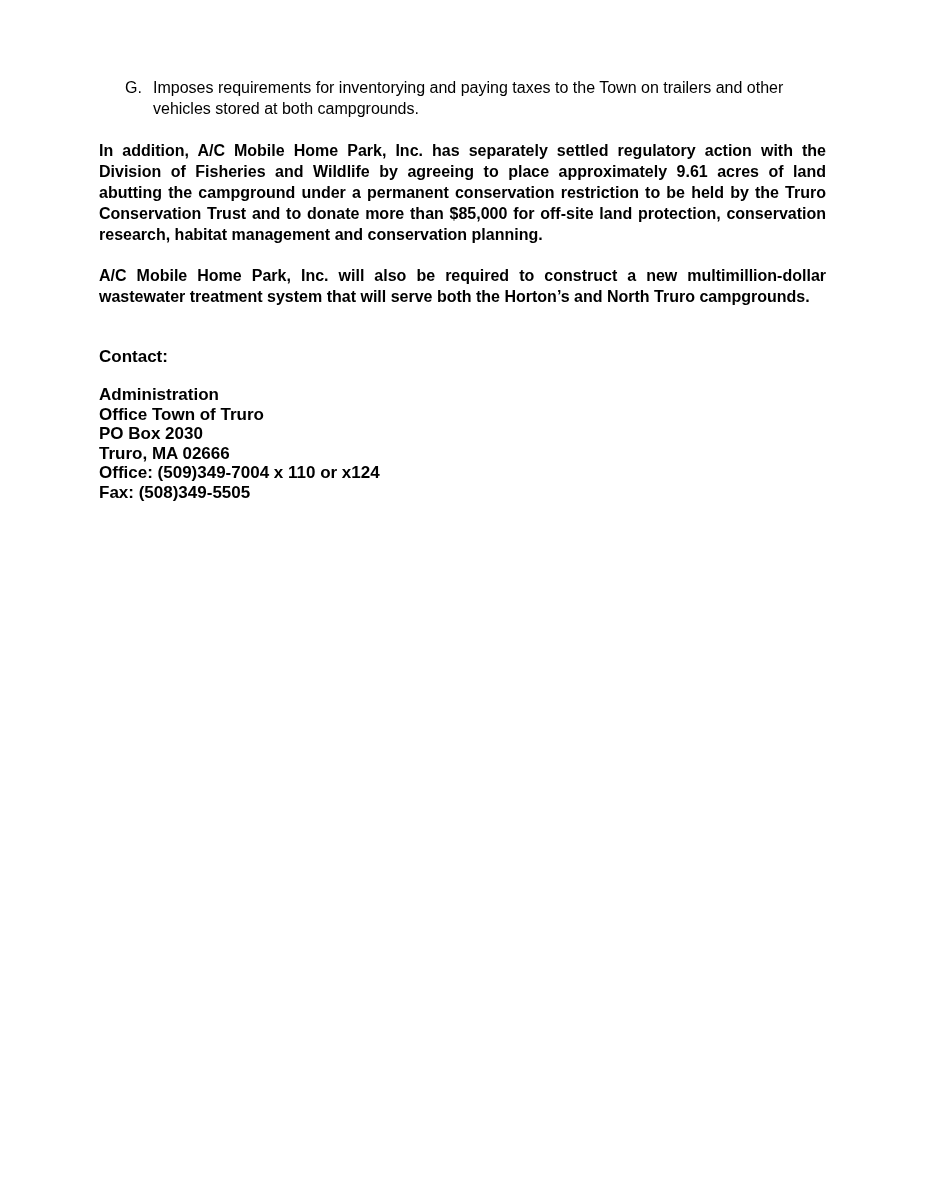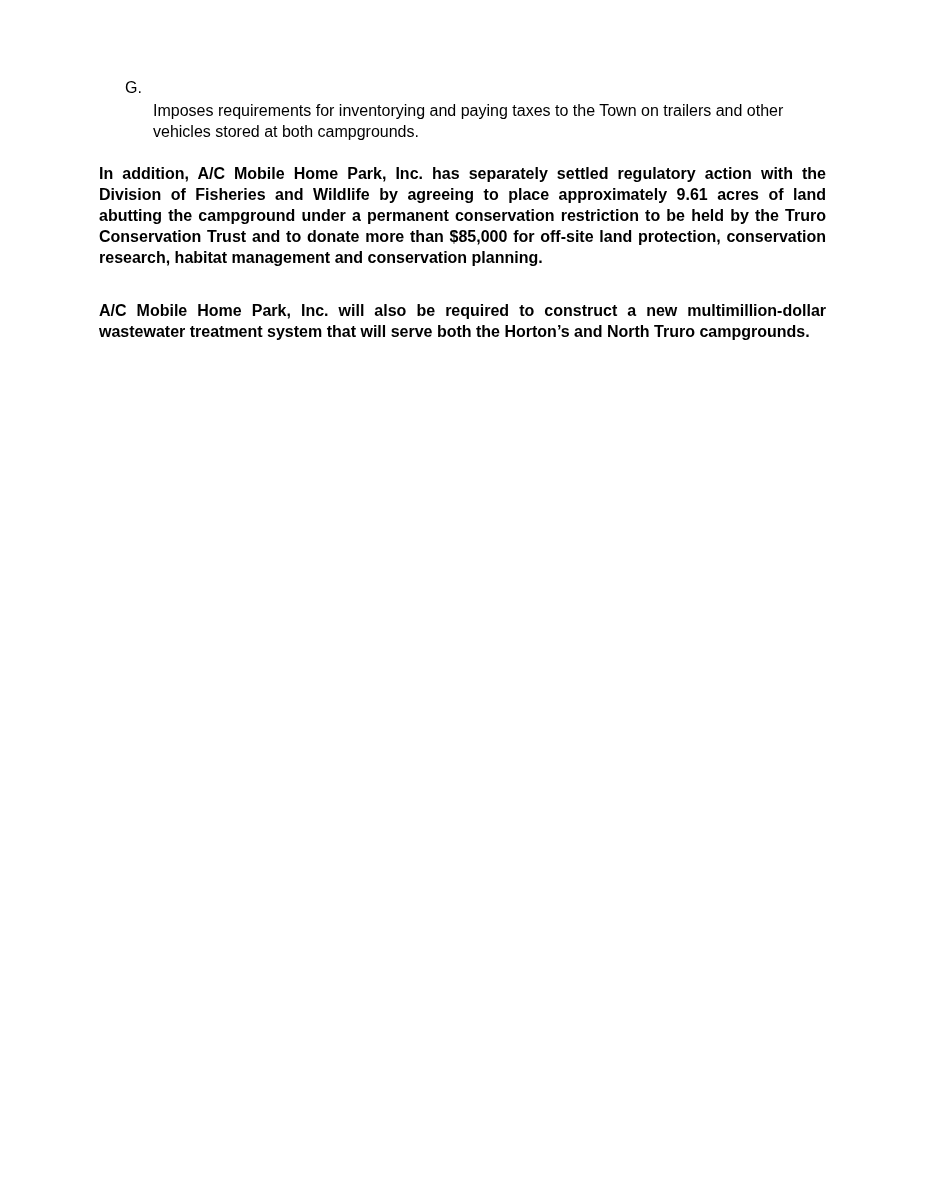--- a/index.html
+++ b/index.html
@@ -31,30 +31,29 @@
     display: flex;
     margin-left: 26px;
     width: 700px;
     text-align: left;
   }
   .list-label {
     flex: 0 0 28px;
   }
   .list-body {
     flex: 1 1 auto;
-    margin-top: 23px;
   }
   .para {
     margin: 21px 0 0 0;
     text-align: justify;
     text-justify: inter-word;
     font-weight: bold;
   }
   .para + .para {
-    margin-top: 32px;
+    margin-top: 20px;
   }
   .contact-heading {
     margin-top: 39px;
     font-weight: bold;
     font-size: 17px;
     line-height: 21px;
   }
   .contact-block {
     margin-top: 18px;
     font-weight: bold;
@@ -73,16 +72,25 @@
 
     <div class="list-item">
       <span class="list-label">G.</span>
       <span class="list-body">Imposes requirements for inventorying and paying taxes to the Town on trailers and other vehicles stored at both campgrounds.</span>
     </div>
 
     <p class="para">In addition, A/C Mobile Home Park, Inc. has separately settled regulatory action with the Division of Fisheries and Wildlife by agreeing to place approximately 9.61 acres of land abutting the campground under a permanent conservation restriction to be held by the Truro Conservation Trust and to donate more than $85,000 for off-site land protection, conservation research, habitat management and conservation planning.</p>
 
     <p class="para">A/C Mobile Home Park, Inc. will also be required to construct a new multimillion-dollar wastewater treatment system that will serve both the Horton’s and North Truro campgrounds.</p>
 
+    <div class="contact-heading">Contact:</div>
 
+    <div class="contact-block">
+      <div class="contact-line">Administration</div>
+      <div class="contact-line">Office Town of Truro</div>
+      <div class="contact-line">PO Box 2030</div>
+      <div class="contact-line">Truro, MA 02666</div>
+      <div class="contact-line">Office: (509)349-7004 x 110 or x124</div>
+      <div class="contact-line">Fax: (508)349-5505</div>
+    </div>
 
   </div>
 </div>
 
 </body></html>

